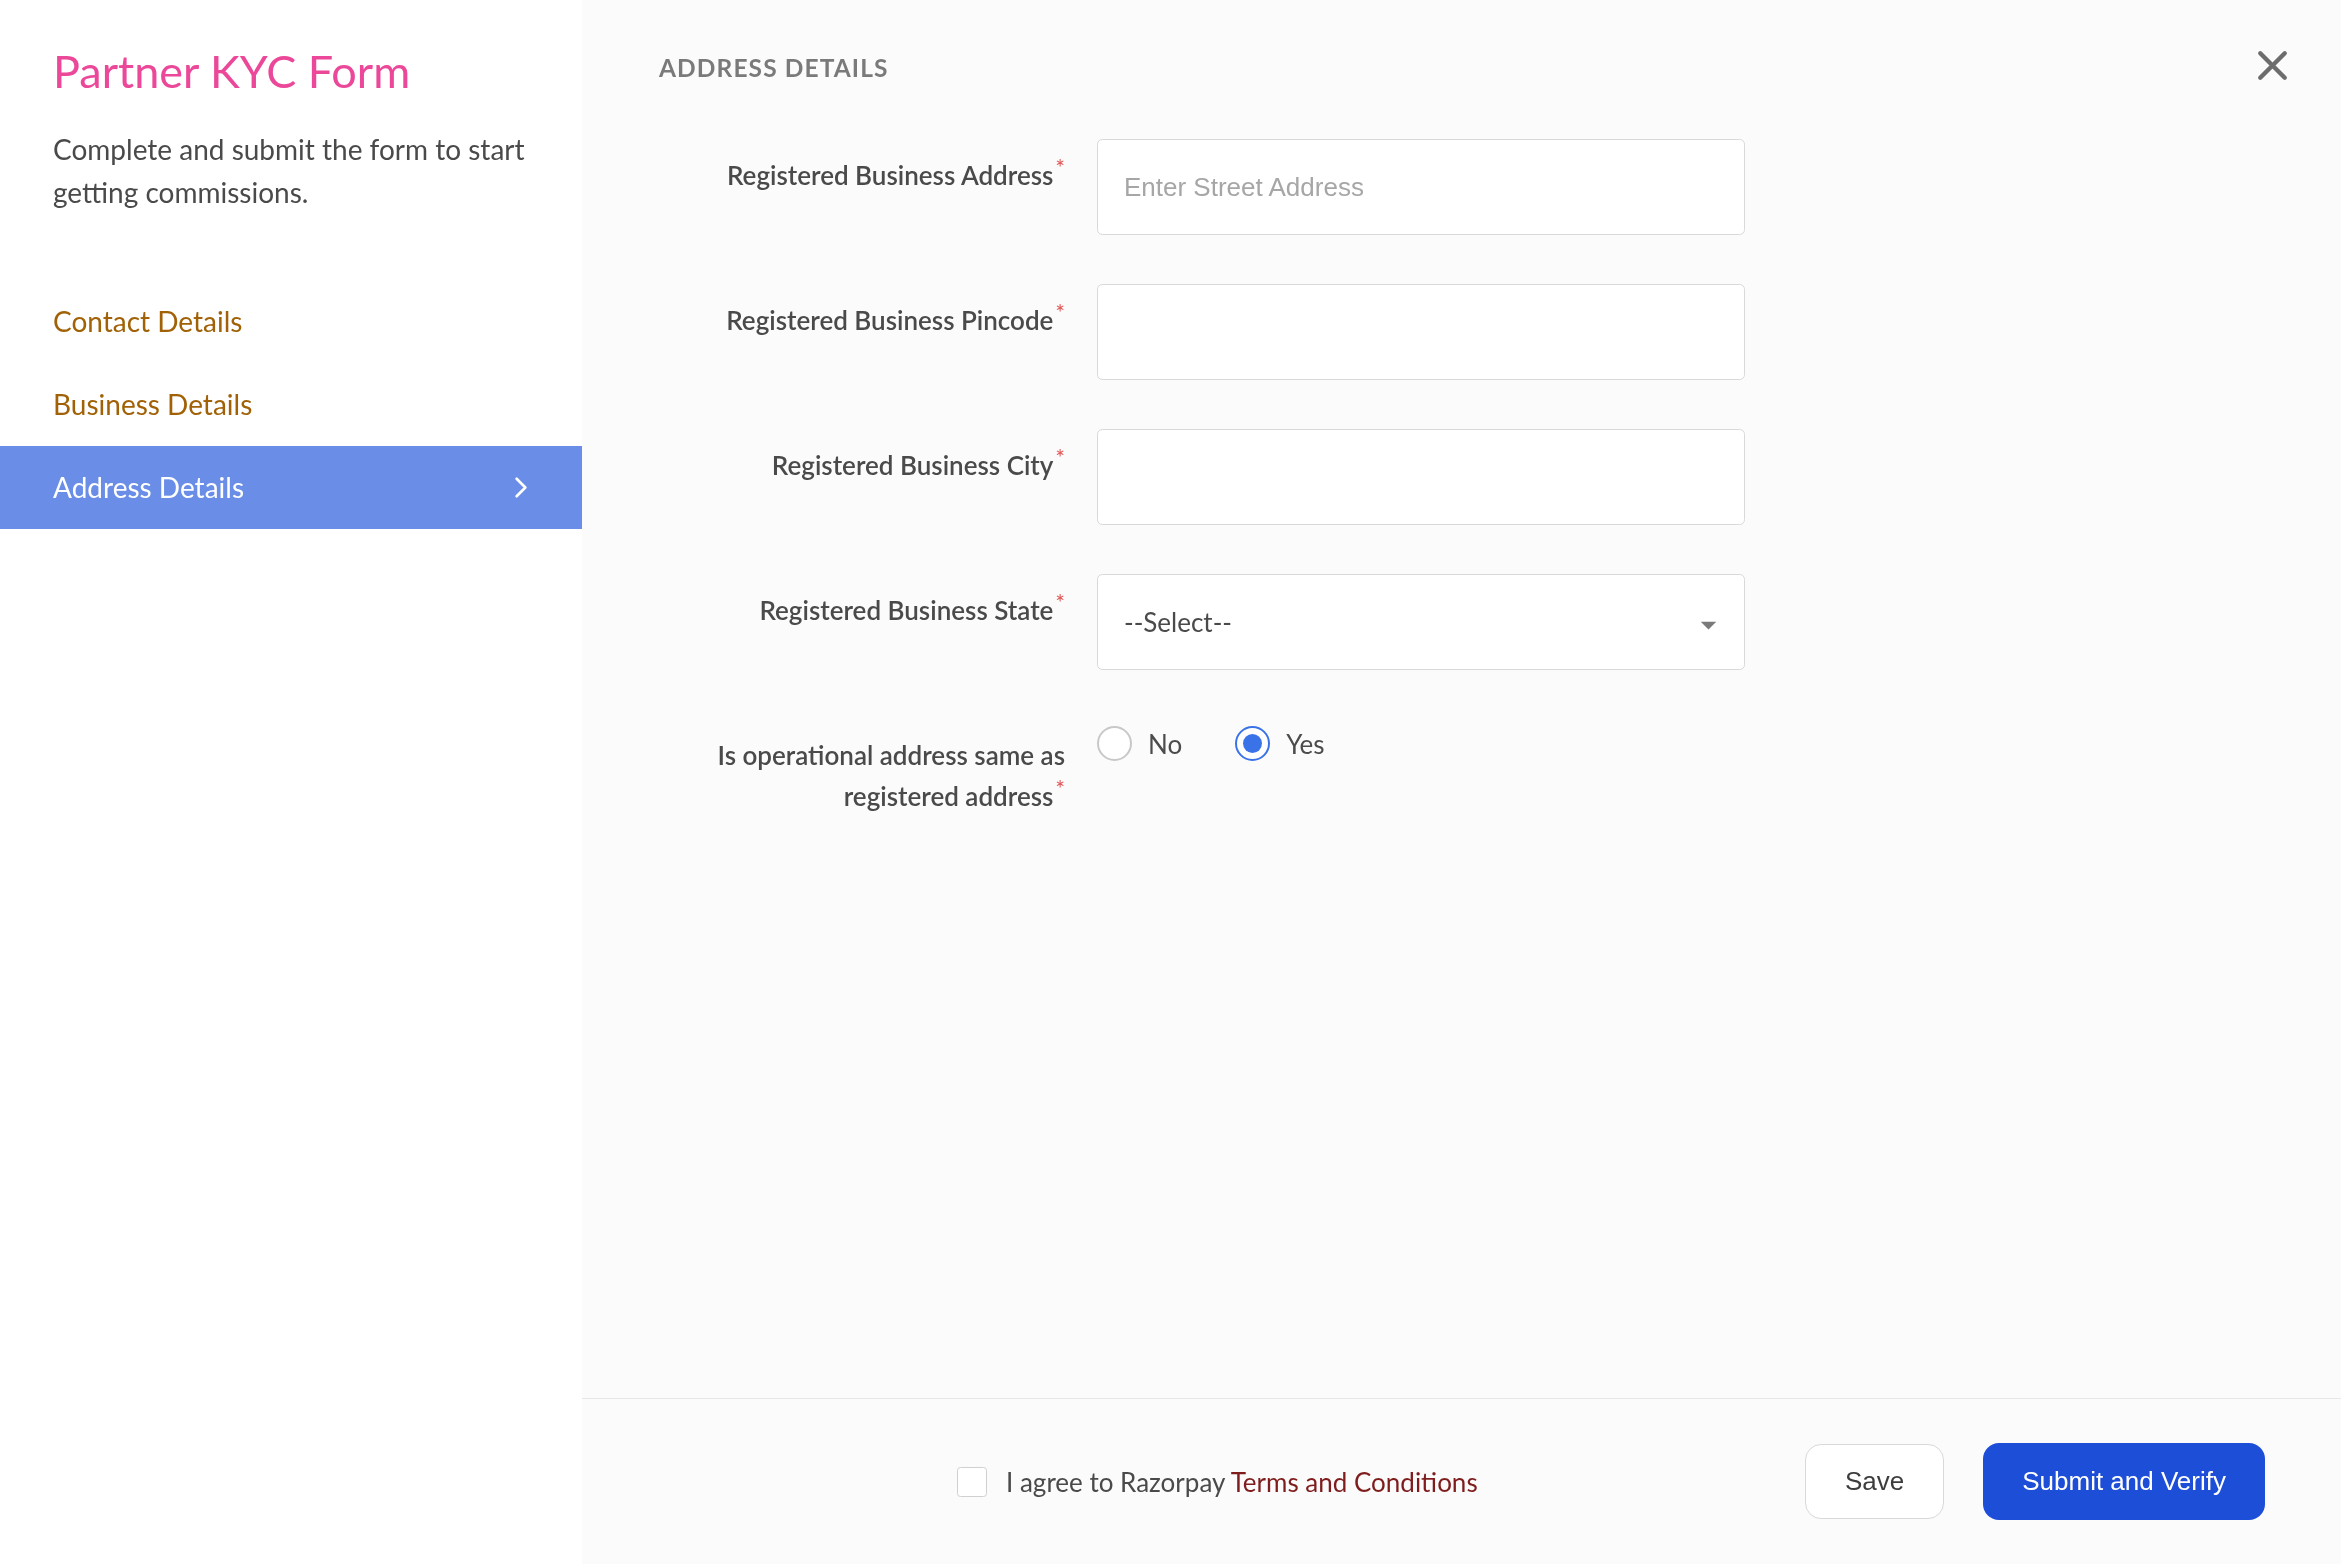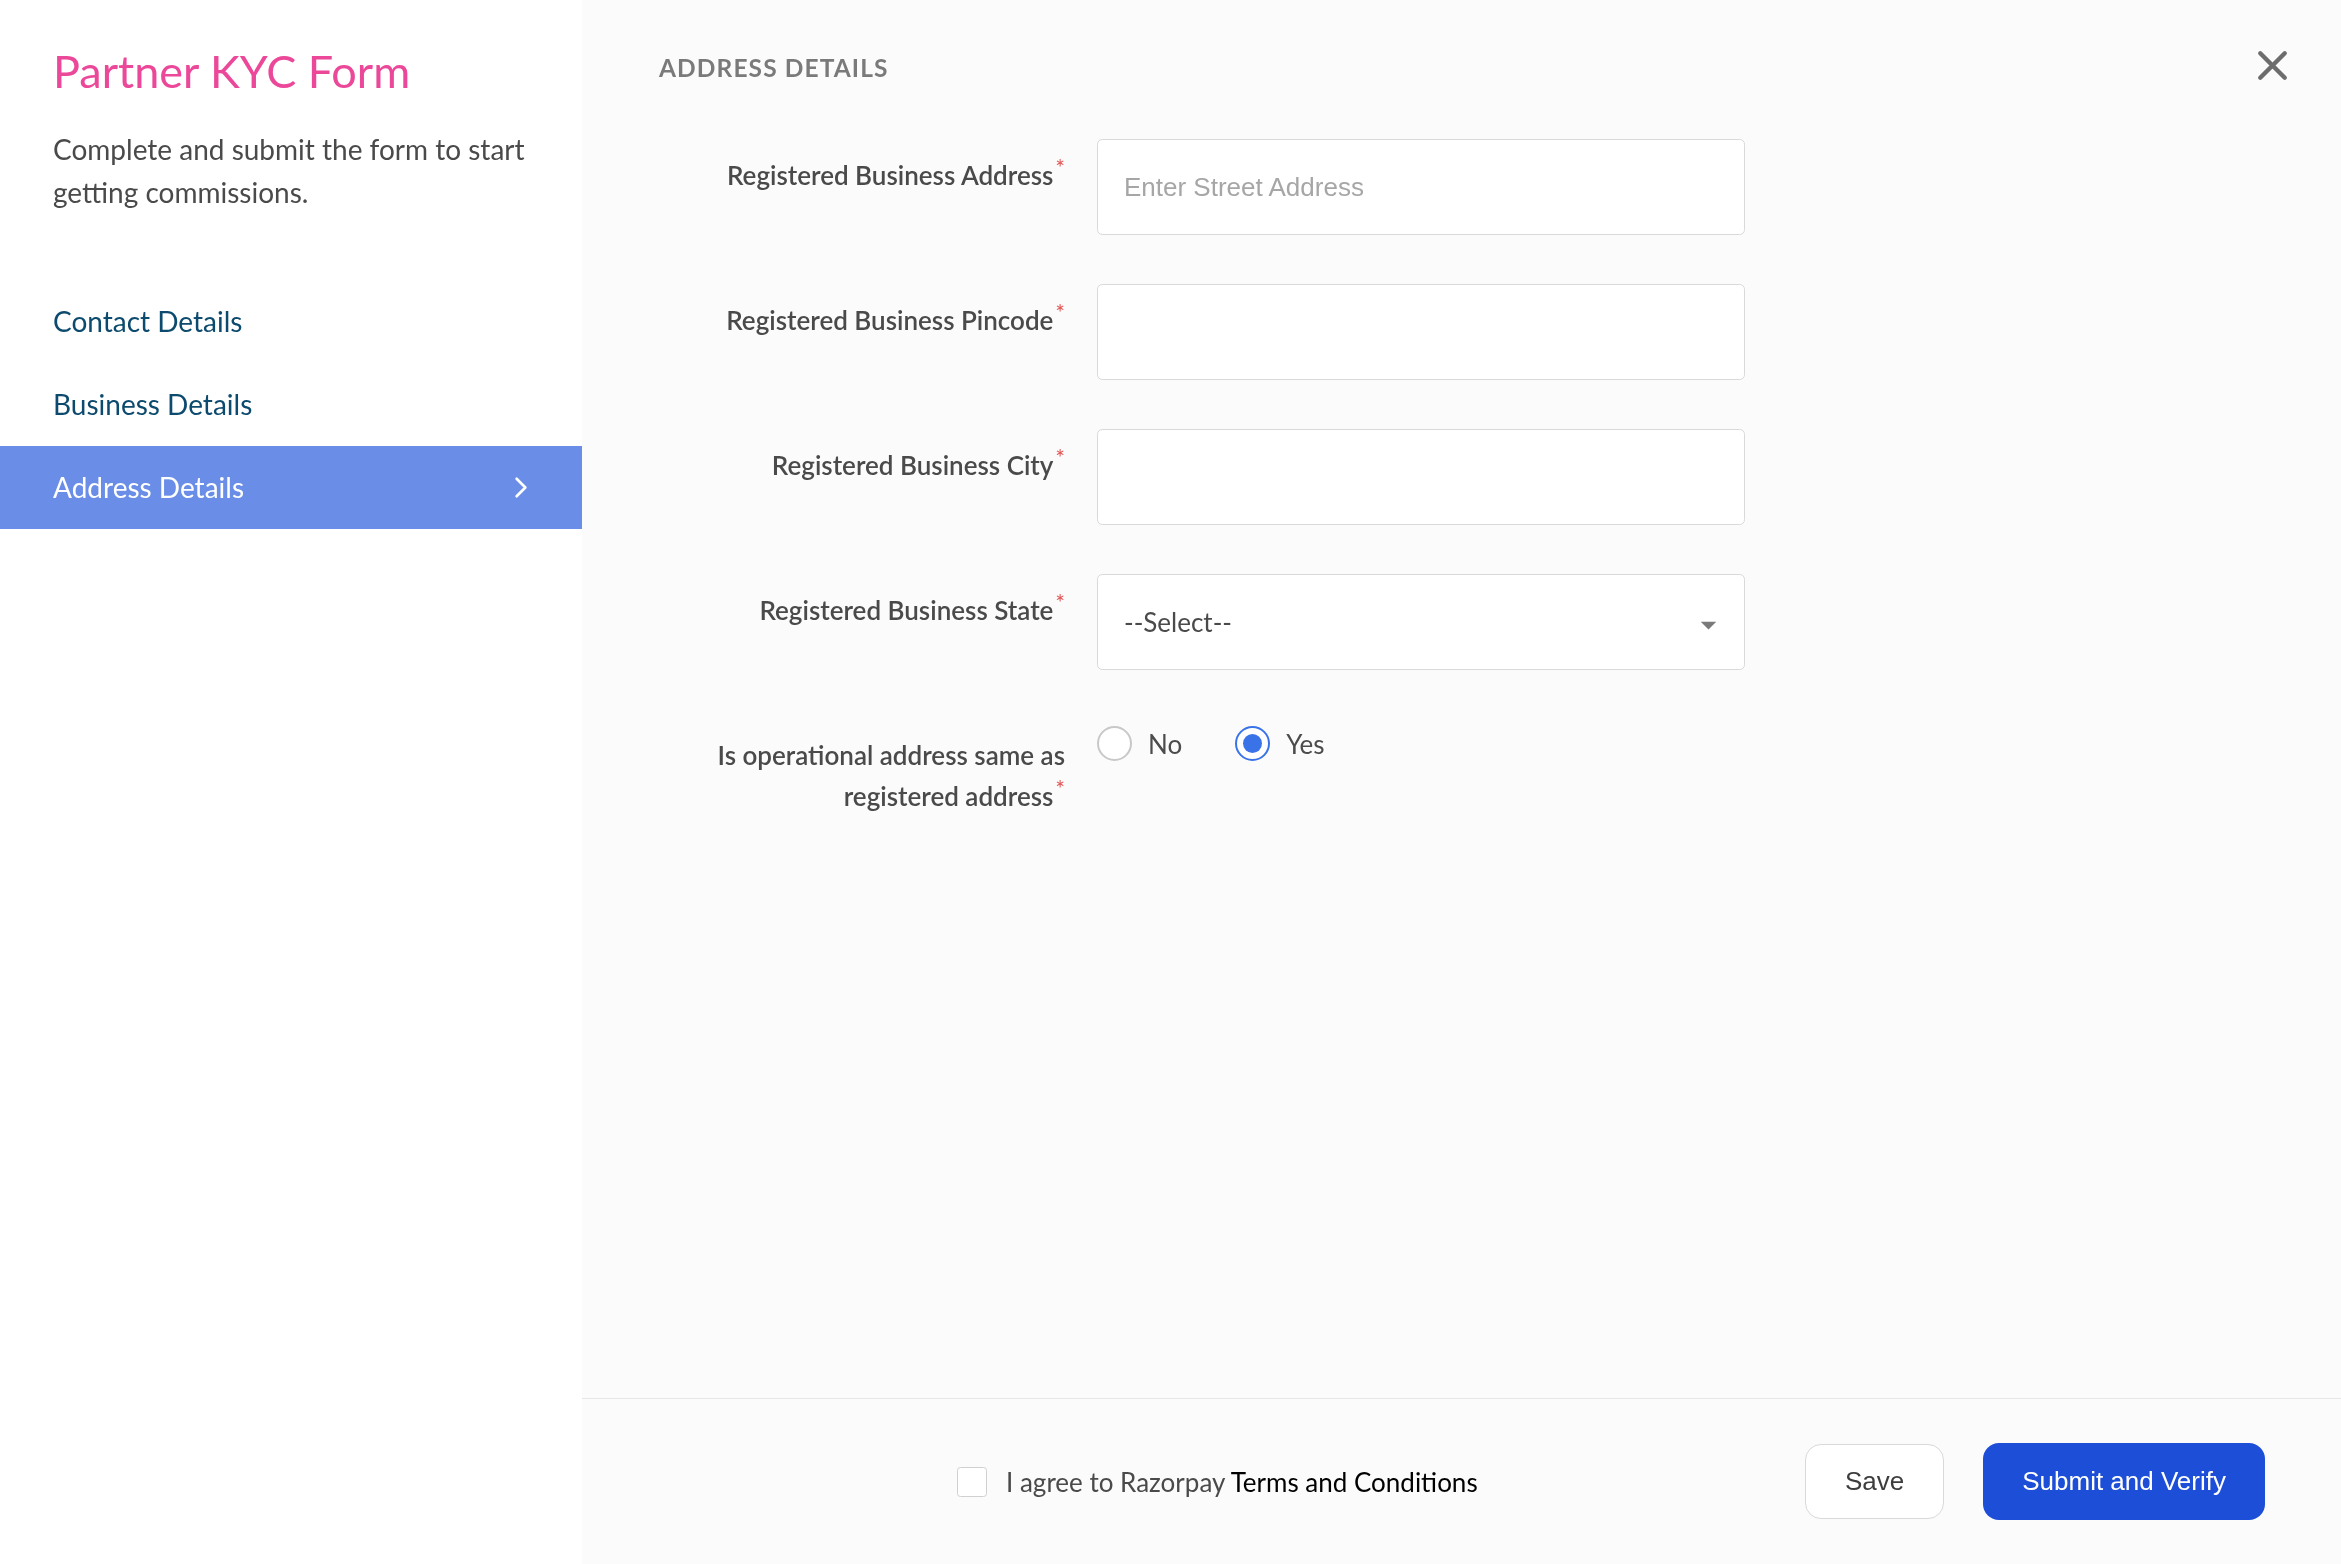--- a/index.html
+++ b/index.html
@@ -40,21 +40,21 @@
     color: #4a4a4a;
     max-width: 473px;
   }
   .nav-list {
     margin-top: 19px;
     display: flex;
     flex-direction: column;
   }
   .nav-item {
     font-size: 28px;
-    color: #0c4a6e;
+    color: #a16207;
     padding: 24.5px 53px;
     cursor: pointer;
     display: flex;
     align-items: center;
     justify-content: space-between;
   }
   .nav-item.active {
     background: #6a8ee7;
     color: #ffffff;
   }
@@ -212,21 +212,21 @@
     border: 1.8px solid #d0d0d0;
     border-radius: 3.5px;
     background: #ffffff;
     cursor: pointer;
   }
   .agree-text {
     font-size: 26px;
     color: #4a4a4a;
   }
   .agree-link {
-    color: #000000;
+    color: #7f1d1d;
     cursor: pointer;
   }
   .btn {
     font-size: 26px;
     border-radius: 16px;
     padding: 21px 39px;
     cursor: pointer;
     border: 1.8px solid transparent;
   }
   .btn-outline {

